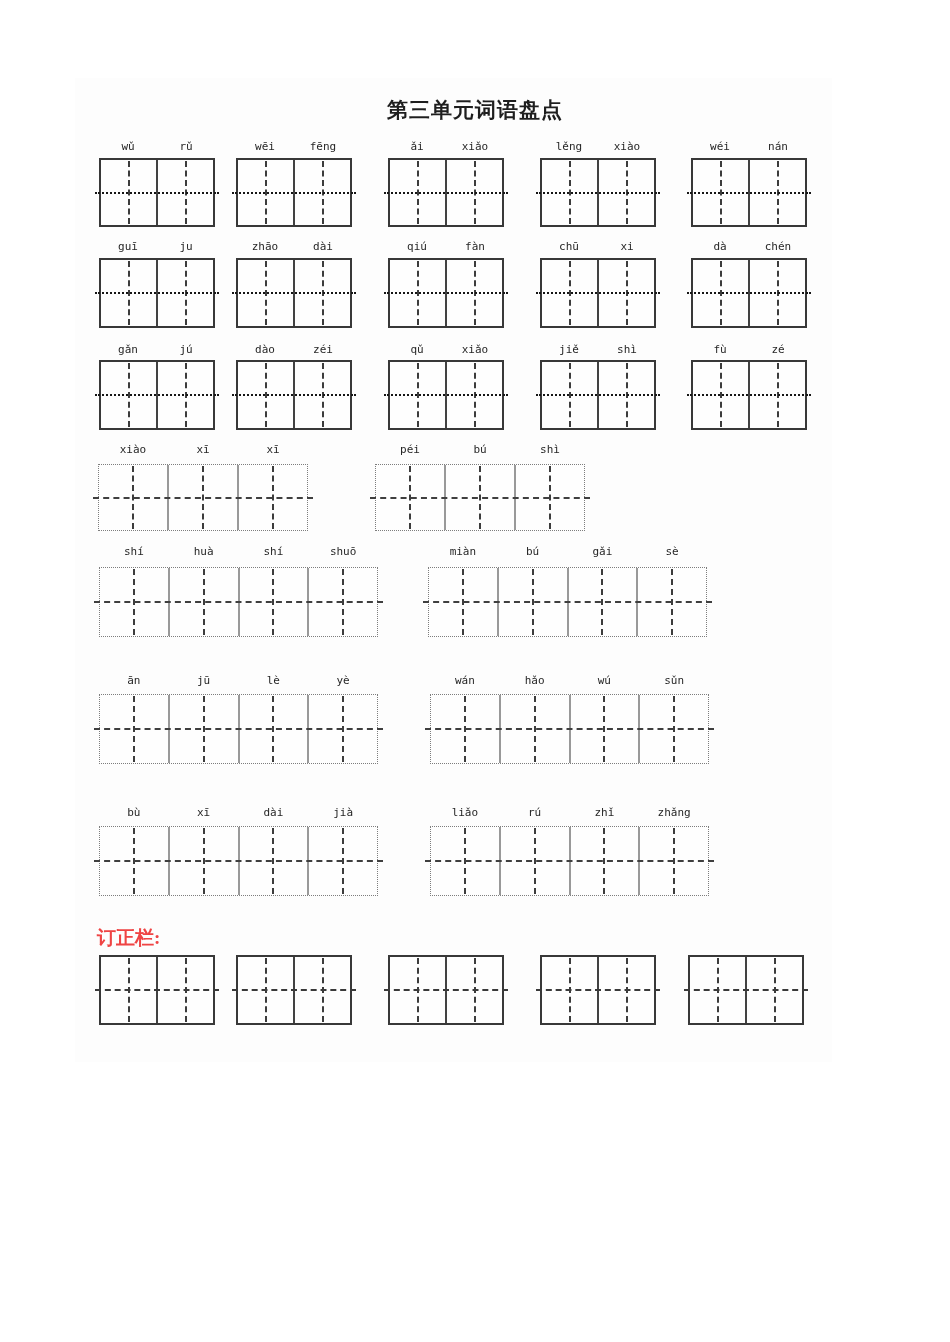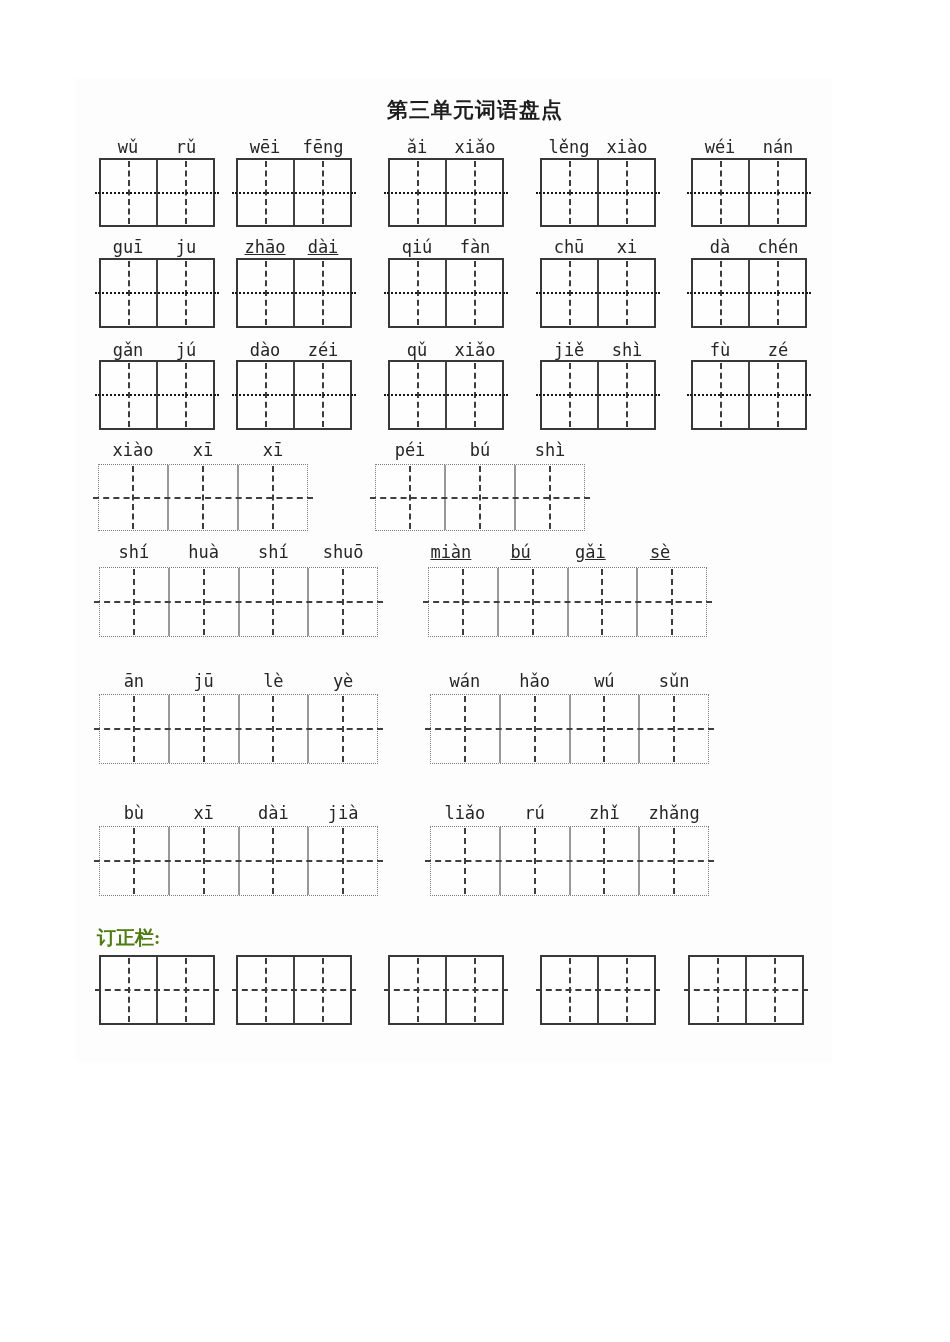--- a/index.html
+++ b/index.html
@@ -33,21 +33,21 @@
     font-size: 21px;
     font-weight: 600;
     letter-spacing: 1px;
     color: #1e1e1e;
   }
   .pinyin-strip {
     position: absolute;
     display: flex;
     height: 20px;
     font-family: "DejaVu Sans Mono", "Liberation Mono", monospace;
-    font-size: 17px;
+    font-size: 11px;
     color: #262626;
     line-height: 20px;
   }
   .pinyin-strip span {
     flex: 1;
     text-align: center;
     white-space: nowrap;
   }
   .grid {
     position: absolute;
@@ -95,21 +95,21 @@
   .grid.corr::after {
     border-top: 2px dashed #3a3a3a;
   }
   .correction-label {
     position: absolute;
     left: 97px;
     top: 925px;
     font-family: "Liberation Serif", "DejaVu Serif", serif;
     font-size: 19px;
     font-weight: 700;
-    color: #4d7c0f;
+    color: #ef4444;
   }
 </style>
 </head>
 <body>
 
 <div class="canvas">
   <div class="page-tint"></div>
   <div class="title">第三单元词语盘点</div>
   <div id="rows-container">
       <div class="pinyin-strip" style="left: 99px; top: 137px; width: 116px;">
@@ -153,21 +153,21 @@
         <div class="cell"></div>
       </div>
       <div class="pinyin-strip" style="left: 99px; top: 237px; width: 116px;">
         <span>guī</span>
         <span>ju</span>
       </div>
       <div class="grid solid" style="left: 99px; top: 258px; width: 116px; height: 70px;">
         <div class="cell"></div>
         <div class="cell"></div>
       </div>
-      <div class="pinyin-strip" style="left: 236px; top: 237px; width: 116px; text-decoration: underline;">
+      <div class="pinyin-strip" style="left: 236px; top: 237px; width: 116px;">
         <span>zhāo</span>
         <span>dài</span>
       </div>
       <div class="grid solid" style="left: 236px; top: 258px; width: 116px; height: 70px;">
         <div class="cell"></div>
         <div class="cell"></div>
       </div>
       <div class="pinyin-strip" style="left: 388px; top: 237px; width: 116px; justify-content: space-between;">
         <span>qiú</span>
         <span>fàn</span>
@@ -257,21 +257,21 @@
         <span>huà</span>
         <span>shí</span>
         <span>shuō</span>
       </div>
       <div class="grid dotted" style="left: 99px; top: 567px; width: 279px; height: 70px;">
         <div class="cell"></div>
         <div class="cell"></div>
         <div class="cell"></div>
         <div class="cell"></div>
       </div>
-      <div class="pinyin-strip" style="left: 416px; top: 542px; width: 279px; text-decoration: underline;">
+      <div class="pinyin-strip" style="left: 428px; top: 542px; width: 279px;">
         <span>miàn</span>
         <span>bú</span>
         <span>gǎi</span>
         <span>sè</span>
       </div>
       <div class="grid dotted" style="left: 428px; top: 567px; width: 279px; height: 70px;">
         <div class="cell"></div>
         <div class="cell"></div>
         <div class="cell"></div>
         <div class="cell"></div>

